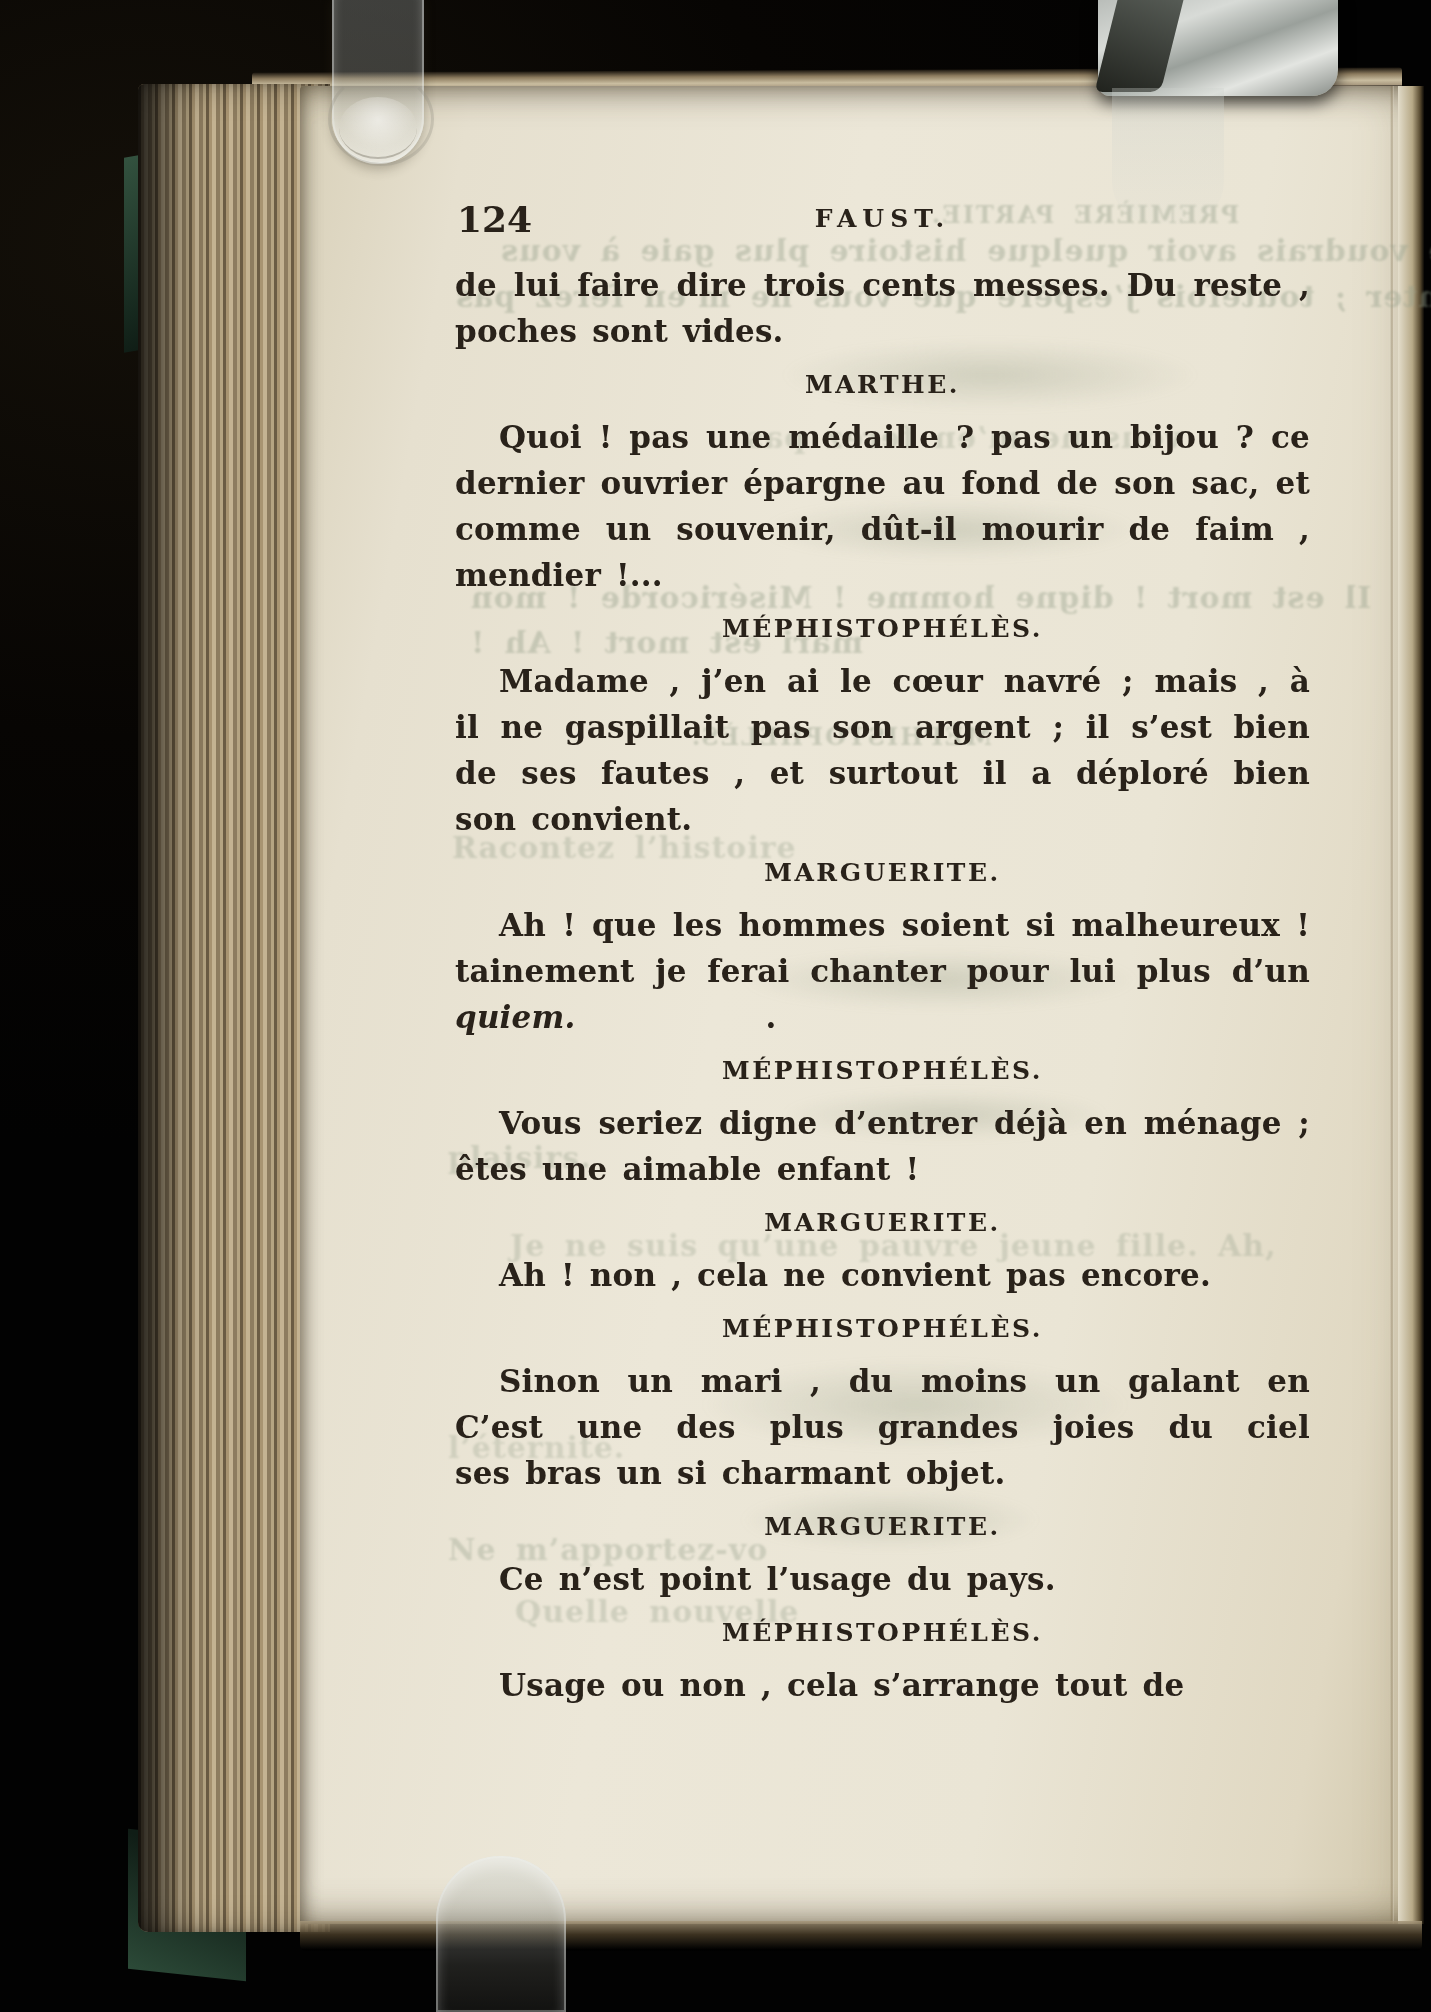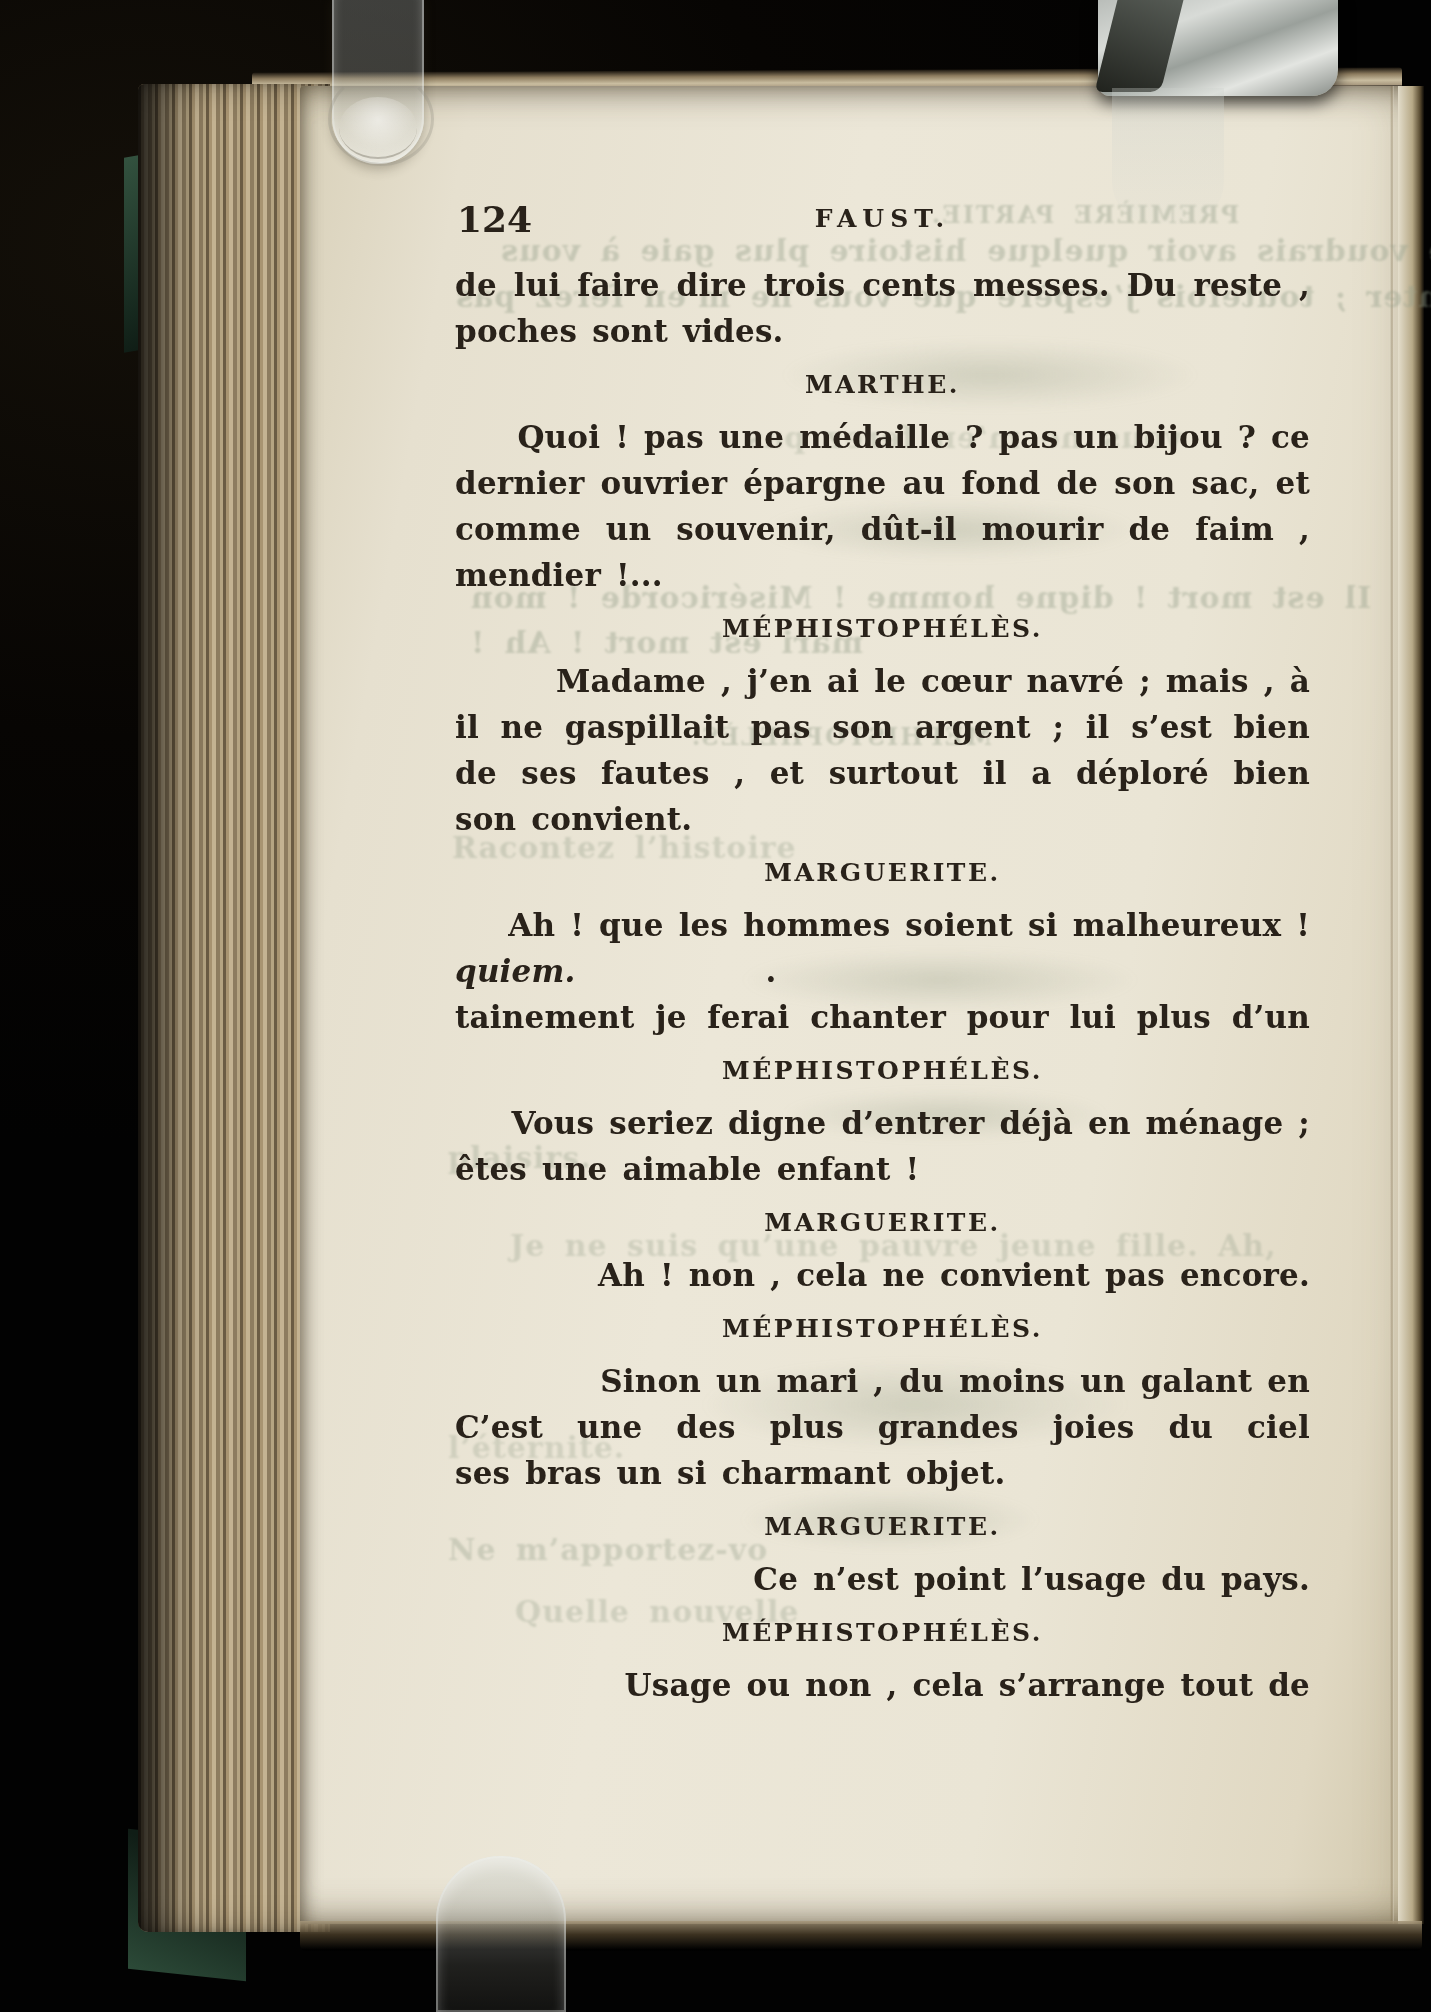--- a/index.html
+++ b/index.html
@@ -65,21 +65,21 @@
   
   .text-col{position:absolute;left:455px;top:196px;width:855px;color:#29221a;}
   .header-row{position:relative;height:46px;margin-bottom:20px;font-weight:bold;}
   .pgnum{position:absolute;left:2px;top:0;font-size:36px;line-height:46px;}
   .runhead{position:absolute;left:50%;transform:translateX(-50%);top:0;
            font-size:25px;line-height:46px;letter-spacing:6px;}
   .bline{height:46px;line-height:46px;overflow:hidden;font-size:31px;font-weight:bold;
          letter-spacing:0.2px;word-spacing:4px;}
   .just{text-align:justify;}
   .just::after{content:"";display:inline-block;width:100%;height:0;vertical-align:top;}
-  .ind{text-indent:44px;text-align:right;}
+  .ind{text-indent:44px;}
   .bline em{font-style:italic;font-weight:bold;}
   .stray-dot{margin-left:190px;}
   .speaker{height:38px;line-height:38px;margin:12px 0 10px;text-align:center;
            font-size:25px;font-weight:bold;letter-spacing:2.5px;}
 
   
   .ghost{position:absolute;font-weight:bold;font-size:30px;color:#97a18c;opacity:0.42;
          filter:blur(1.3px);white-space:nowrap;letter-spacing:1px;word-spacing:8px;}
   .mir{transform:scaleX(-1);}
   .caps{font-size:24px;letter-spacing:2px;}
@@ -153,25 +153,25 @@
     <div class="speaker">MÉPHISTOPHÉLÈS.</div>
 
     <div class="bline just ind">Madame , j’en ai le cœur navré ; mais , à vrai dire,</div>
     <div class="bline just">il ne gaspillait pas son argent ; il s’est bien repenti</div>
     <div class="bline just">de ses fautes , et surtout il a déploré bien davantage</div>
     <div class="bline">son convient.</div>
 
     <div class="speaker">MARGUERITE.</div>
 
     <div class="bline just ind">Ah ! que les hommes soient si malheureux ! Cer-</div>
+    <div class="bline just">
+      <span>tainement je ferai chanter pour lui plus d’un </span>
+    </div>
     <div class="bline">
       <em>quiem.</em><span class="stray-dot">.</span>
-    </div>
-    <div class="bline just">
-      <span>tainement je ferai chanter pour lui plus d’un </span>
     </div>
 
     <div class="speaker">MÉPHISTOPHÉLÈS.</div>
 
     <div class="bline just ind">Vous seriez digne d’entrer déjà en ménage ; vous</div>
     <div class="bline">êtes une aimable enfant !</div>
 
     <div class="speaker">MARGUERITE.</div>
 
     <div class="bline ind">Ah ! non , cela ne convient pas encore.</div>

